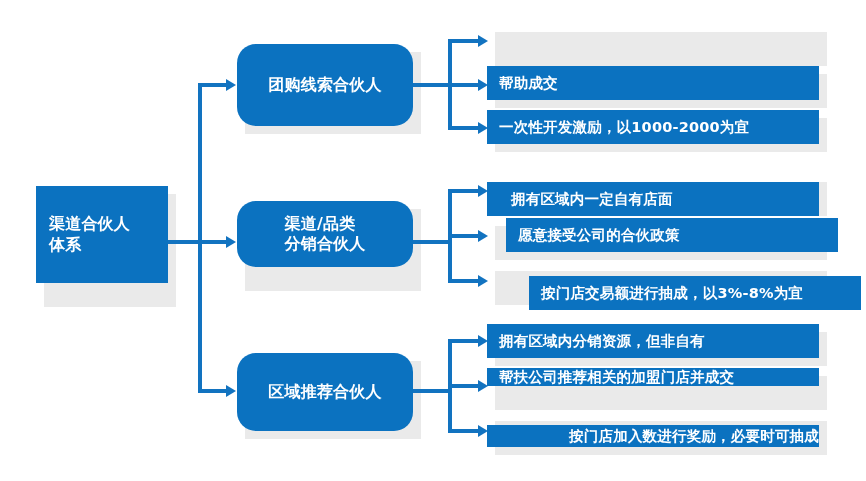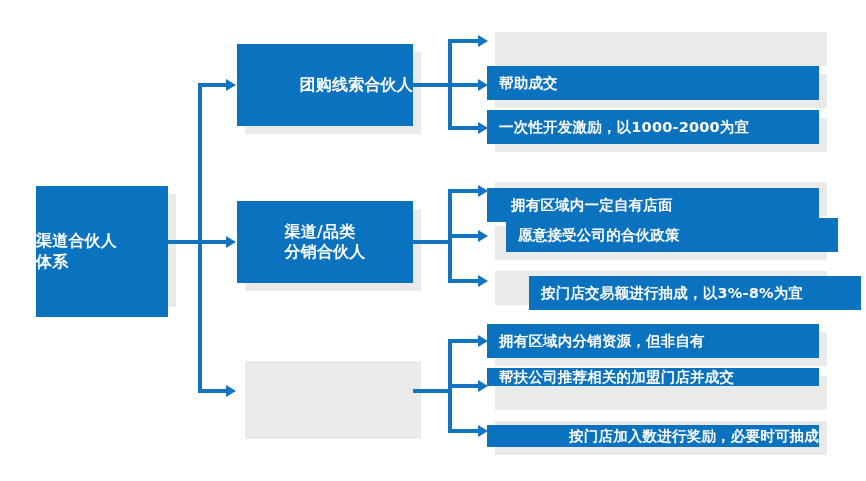--- a/index.html
+++ b/index.html
@@ -29,38 +29,39 @@
     font-weight: bold;
     letter-spacing: 0.2px;
     line-height: 1.28;
   }
 
   
   .root-box {
     left: 36px;
     top: 186px;
     width: 132px;
-    height: 131px;
-    padding-left: 0;
+    height: 97px;
+    padding-left: 13px;
     font-size: 16px;
     justify-content: flex-start;
     z-index: 3;
   }
 
   
   .mid-box {
     left: 237px;
     width: 176px;
     font-size: 16px;
-    justify-content: flex-end;
+    justify-content: center;
     text-align: center;
     z-index: 3;
+    border-radius: 19px;
   }
   .mid-box.m1 { top: 44px;  height: 82px; }
-  .mid-box.m2 { top: 201px; height: 82px; }
+  .mid-box.m2 { top: 201px; height: 66px; }
   .mid-box.m3 { top: 353px; height: 78px; }
   .mid-box.m2 .lbl { text-align: left; }
 
   
   .leaf-box {
     left: 487px;
     width: 332px;
     font-size: 14.5px;
     padding-left: 12px;
     font-weight: bold;
@@ -168,35 +169,40 @@
   <div class="hline" style="left:448px; top:189px; width:32px;"></div>
   <div class="arrow" style="left:478px; top:185px;"></div>
 
   <div class="hline" style="left:448px; top:234px; width:32px;"></div>
   <div class="arrow" style="left:478px; top:230px;"></div>
 
   <div class="hline" style="left:448px; top:279px; width:32px;"></div>
   <div class="arrow" style="left:478px; top:275px;"></div>
 
   <div class="plate" style="left:495px; top:182px; width:332px; height:34px;"></div>
-  <div class="box leaf-box" style="top:188px; height:34px;padding-left:24px;">
+  <div class="box leaf-box" style="top:182px; height:34px;padding-left:24px;">
     <span>拥有区域内一定自有店面</span>
   </div>
 
   <div class="plate" style="left:495px; top:226px; width:332px; height:34px;"></div>
   <div class="box leaf-box" style="top:218px; height:34px;margin-left:19px;">
     <span>愿意接受公司的合伙政策</span>
   </div>
 
   <div class="plate" style="left:495px; top:271px; width:332px; height:34px;"></div>
   <div class="box leaf-box" style="top:276px; height:34px;margin-left:42px;">
     <span>按门店交易额进行抽成，以3%-8%为宜</span>
   </div>
 
   <div class="plate" style="left:245px; top:361px; width:176px; height:78px;"></div>
+  <div class="box mid-box m3">
+    <div class="lbl">
+      <div>区域推荐合伙人</div>
+    </div>
+  </div>
 
   <div class="hline" style="left:413px; top:389px; width:39px;"></div>
   <div class="vline" style="left:448px; top:341px; height:92px;"></div>
 
   <div class="hline" style="left:448px; top:339px; width:32px;"></div>
   <div class="arrow" style="left:478px; top:335px;"></div>
 
   <div class="hline" style="left:448px; top:384px; width:32px;"></div>
   <div class="arrow" style="left:478px; top:380px;"></div>
 

